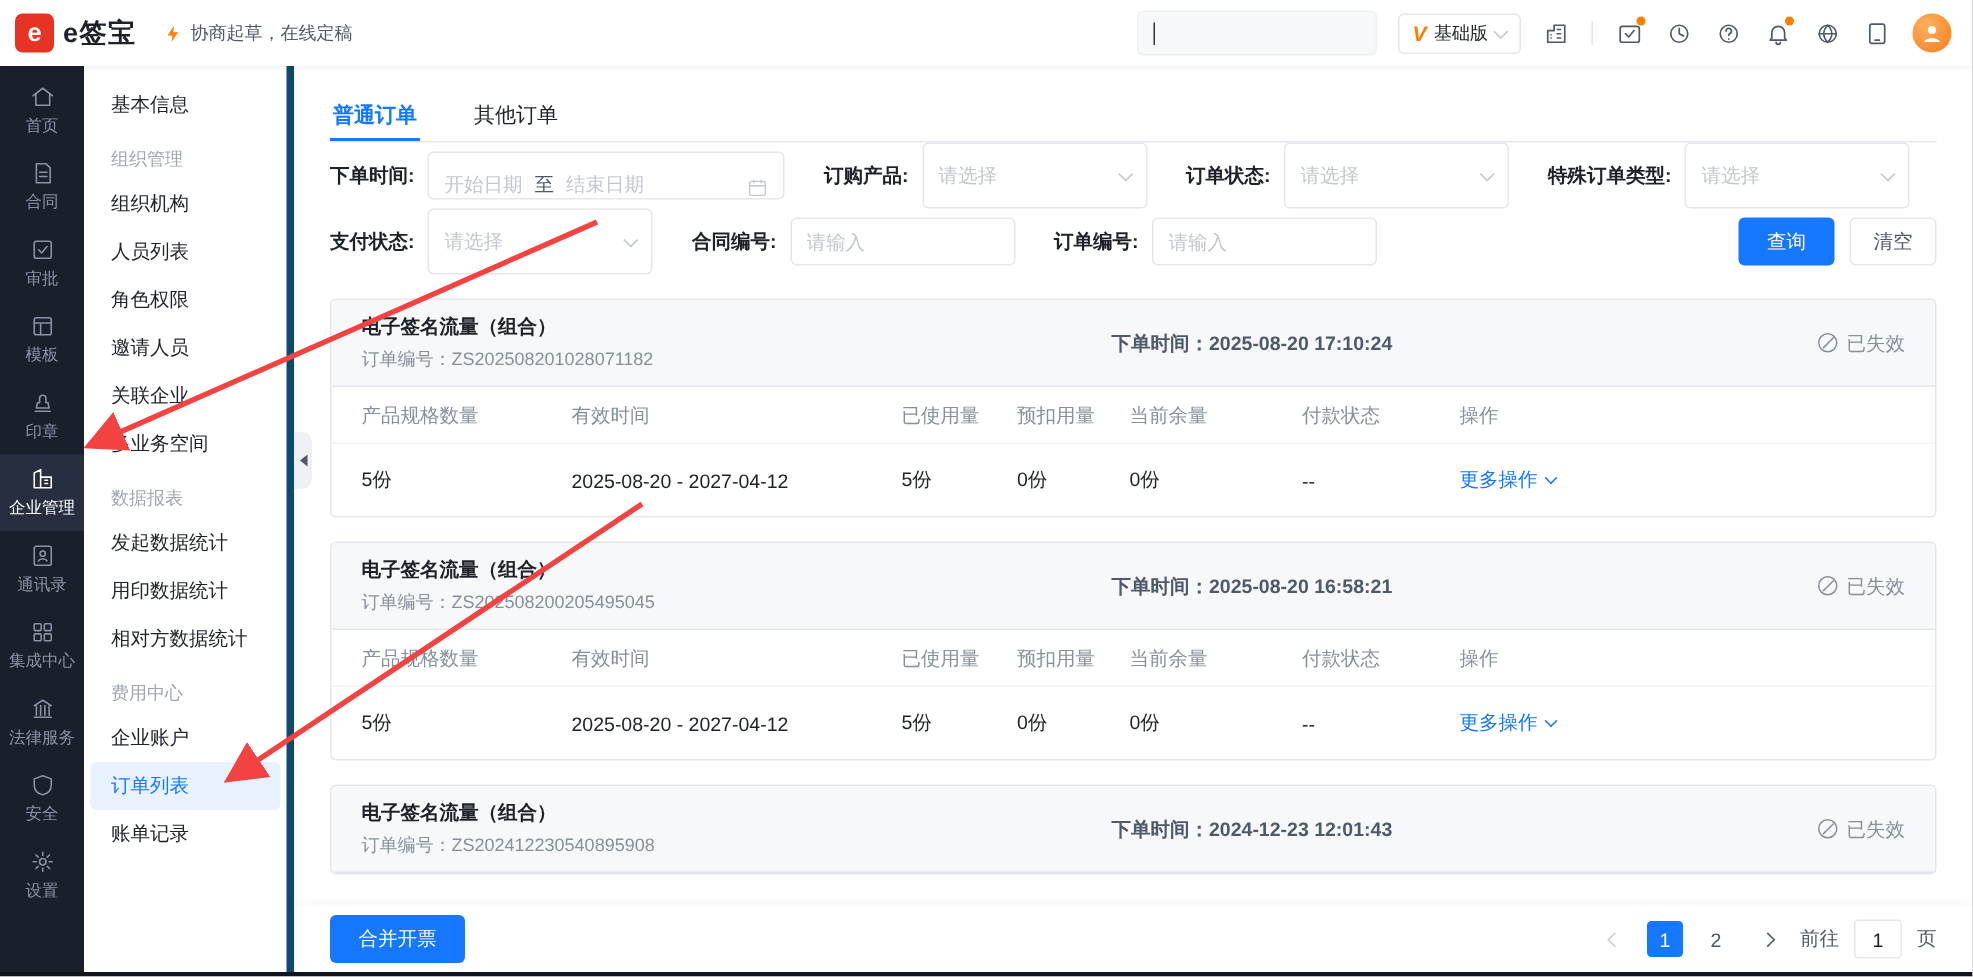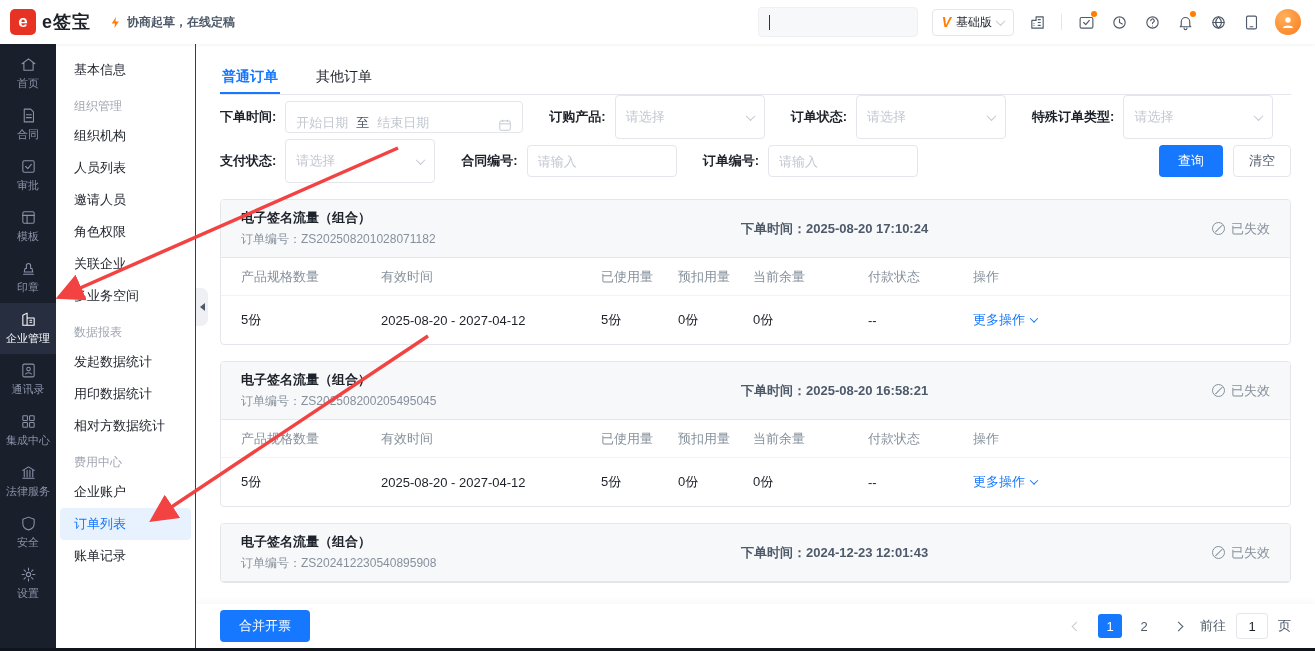--- a/index.html
+++ b/index.html
@@ -6,21 +6,21 @@
   body { font-family:"Liberation Sans", sans-serif; background:#888; }
   .app { position:relative; width:1315px; height:651px; background:#fff; overflow:hidden; margin:0 auto; }
 
   
   .topbar { position:absolute; top:0; left:0; right:0; height:44px; background:#fff;
             display:flex; align-items:center; padding:0 14px 0 10px; z-index:30;
             box-shadow:0 1px 4px rgba(0,0,0,.06); }
   .logo-mark { width:26px; height:26px; background:#e73323; border-radius:5px; color:#fff;
                display:flex; align-items:center; justify-content:center; font-weight:bold; font-size:17px; }
   .logo-text { font-size:18px; font-weight:bold; color:#1d2129; margin-left:6px; letter-spacing:1px; }
-  .slogan-wrap { display:flex; align-items:center; margin-left:18px; gap:5px;font-weight:bold; }
+  .slogan-wrap { display:flex; align-items:center; margin-left:18px; gap:5px; }
   .slogan { font-size:12px; color:#4e5969; }
   .spacer { flex:1; }
   .search-box { width:160px; height:30px; background:#f7f8fa; border:1px solid #eef0f3; border-radius:4px;
                 position:relative; margin-right:14px; }
   .search-box::after { content:''; position:absolute; left:10px; top:7px; width:1px; height:15px; background:#333; }
   .plan-badge { display:flex; align-items:center; gap:5px; border:1px solid #e5e6eb; border-radius:4px;
                 padding:4px 9px; margin-right:14px; cursor:pointer; }
   .plan-v { color:#ff7d00; font-weight:800; font-style:italic; font-size:14px; }
   .plan-label { font-size:12px; color:#1d2129; }
   .top-icons { display:flex; align-items:center; gap:15px; color:#4e5969; }
@@ -35,21 +35,21 @@
   
   .rail { position:absolute; top:44px; left:0; bottom:3px; width:56px; background:#1a1f2c; z-index:20;
           display:flex; flex-direction:column; padding-top:4px; }
   .rail-item { height:51px; display:flex; flex-direction:column; align-items:center; justify-content:center;
                gap:3px; color:#8a92a6; font-size:11px; cursor:pointer; }
   .rail-item svg { width:17px; height:17px; stroke:currentColor; fill:none; stroke-width:1.5; stroke-linecap:round; stroke-linejoin:round; }
   .rail-item.active { color:#ffffff; background:#262e40; }
 
   
   .submenu { position:absolute; top:44px; left:56px; bottom:3px; width:140px; background:#fff;
-             border-right:1px solid #0c4a6e; padding-top:10px; z-index:15; }
+             border-right:5px solid #0c4a6e; padding-top:10px; z-index:15; }
   .sm-item { height:32px; display:flex; align-items:center; font-size:13px; color:#1d2129;
              margin:0 4px; padding-left:14px; border-radius:4px; cursor:pointer; }
   .sm-item.active { background:#e8f2ff; color:#1677ff; }
   .sm-section { height:28px; display:flex; align-items:center; font-size:12px; color:#a0a6b1;
                 padding-left:18px; margin-top:6px; }
   .collapse-handle { position:absolute; top:288px; left:196px; width:12px; height:38px; background:#eef0f3;
                      border-radius:0 7px 7px 0; z-index:25; cursor:pointer; display:flex; align-items:center; justify-content:center; }
   .collapse-handle::after { content:''; width:0; height:0; border-top:4px solid transparent; border-bottom:4px solid transparent;
                             border-right:5px solid #4e5969; }
 
@@ -265,22 +265,22 @@
         </svg>
       <span>设置</span>
     </div>
   </div>
 
   <div class="submenu">
     <div class="sm-item">基本信息</div>
     <div class="sm-section">组织管理</div>
     <div class="sm-item">组织机构</div>
     <div class="sm-item">人员列表</div>
+    <div class="sm-item">角色权限</div>
     <div class="sm-item">邀请人员</div>
-    <div class="sm-item">角色权限</div>
     <div class="sm-item">关联企业</div>
     <div class="sm-item">多业务空间</div>
     <div class="sm-section">数据报表</div>
     <div class="sm-item">发起数据统计</div>
     <div class="sm-item">用印数据统计</div>
     <div class="sm-item">相对方数据统计</div>
     <div class="sm-section">费用中心</div>
     <div class="sm-item">企业账户</div>
     <div class="sm-item active">订单列表</div>
     <div class="sm-item">账单记录</div>

